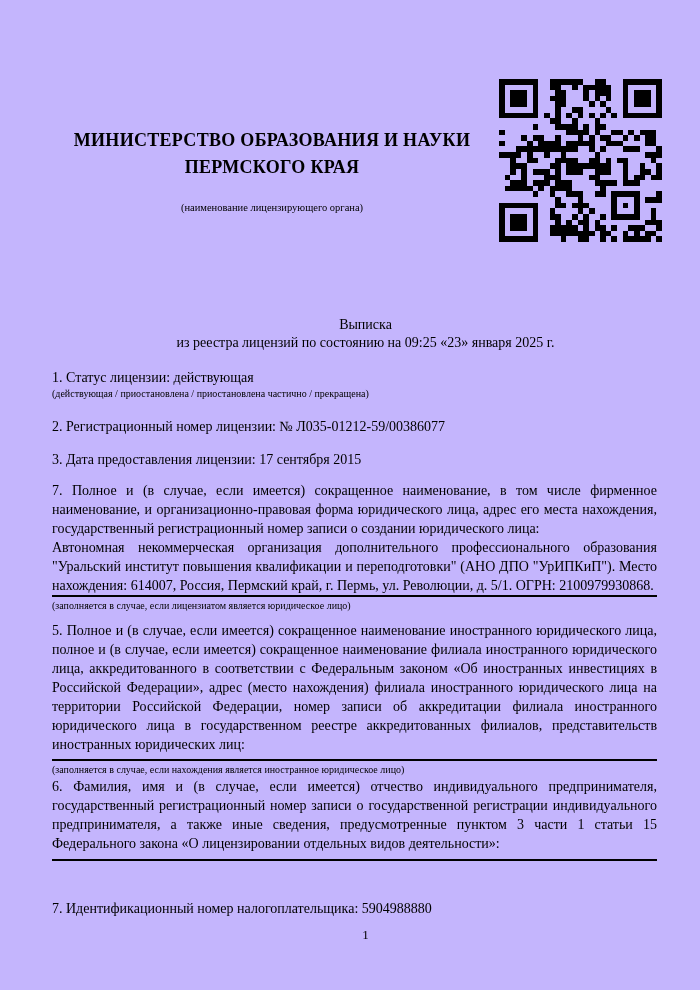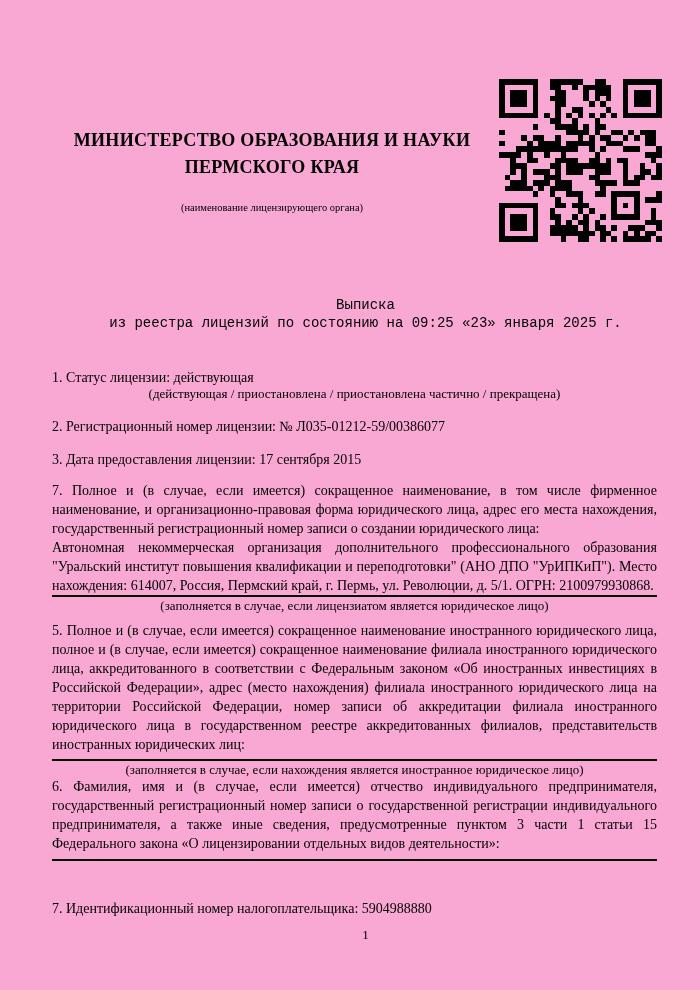--- a/index.html
+++ b/index.html
@@ -1,48 +1,48 @@
 <!DOCTYPE html>
 <html lang="ru"><head>
 <meta charset="utf-8">
 <style>
   html,body{margin:0;padding:0;background:#888;}
   .page{
     position:relative;
     width:700px;height:990px;
-    background:#f9a8d4;
+    background:#c4b5fd;
     margin:0 auto;
     font-family:"Liberation Serif", serif;
     color:#000;
     overflow:hidden;
   }
   .header-text{
     position:absolute;left:58px;top:127px;width:428px;
     text-align:center;
   }
   .org{font-size:18px;font-weight:700;line-height:27px;letter-spacing:.3px;}
   .org-caption{font-size:10.5px;line-height:13px;margin-top:20px;}
   .qr{
     position:absolute;left:499px;top:79px;width:163px;height:163px;
     shape-rendering:crispEdges;
   }
   .title{
-    position:absolute;left:63px;top:296px;width:605px;
-    text-align:center;font-size:14px;line-height:18px;font-family:Liberation Mono, monospace;
+    position:absolute;left:63px;top:316px;width:605px;
+    text-align:center;font-size:14px;line-height:18px;
   }
   .item{
     position:absolute;left:52px;width:605px;
     font-size:14px;
   }
   .item p{margin:0;line-height:19px;}
   .just{text-align:justify;}
   .rule{border-top:2px solid #000;height:0;}
   .gap5{margin-top:5px;}
   .gap6{margin-top:6px;}
-  .cap{font-size:13px;line-height:13px;text-align:center;margin-top:2px;}
+  .cap{font-size:10px;line-height:13px;margin-top:2px;}
   .pagenum{
     position:absolute;left:63px;top:927px;width:605px;
     text-align:center;font-size:13px;
   }
 </style>
 </head>
 <body>
 
 <div class="page">
 

